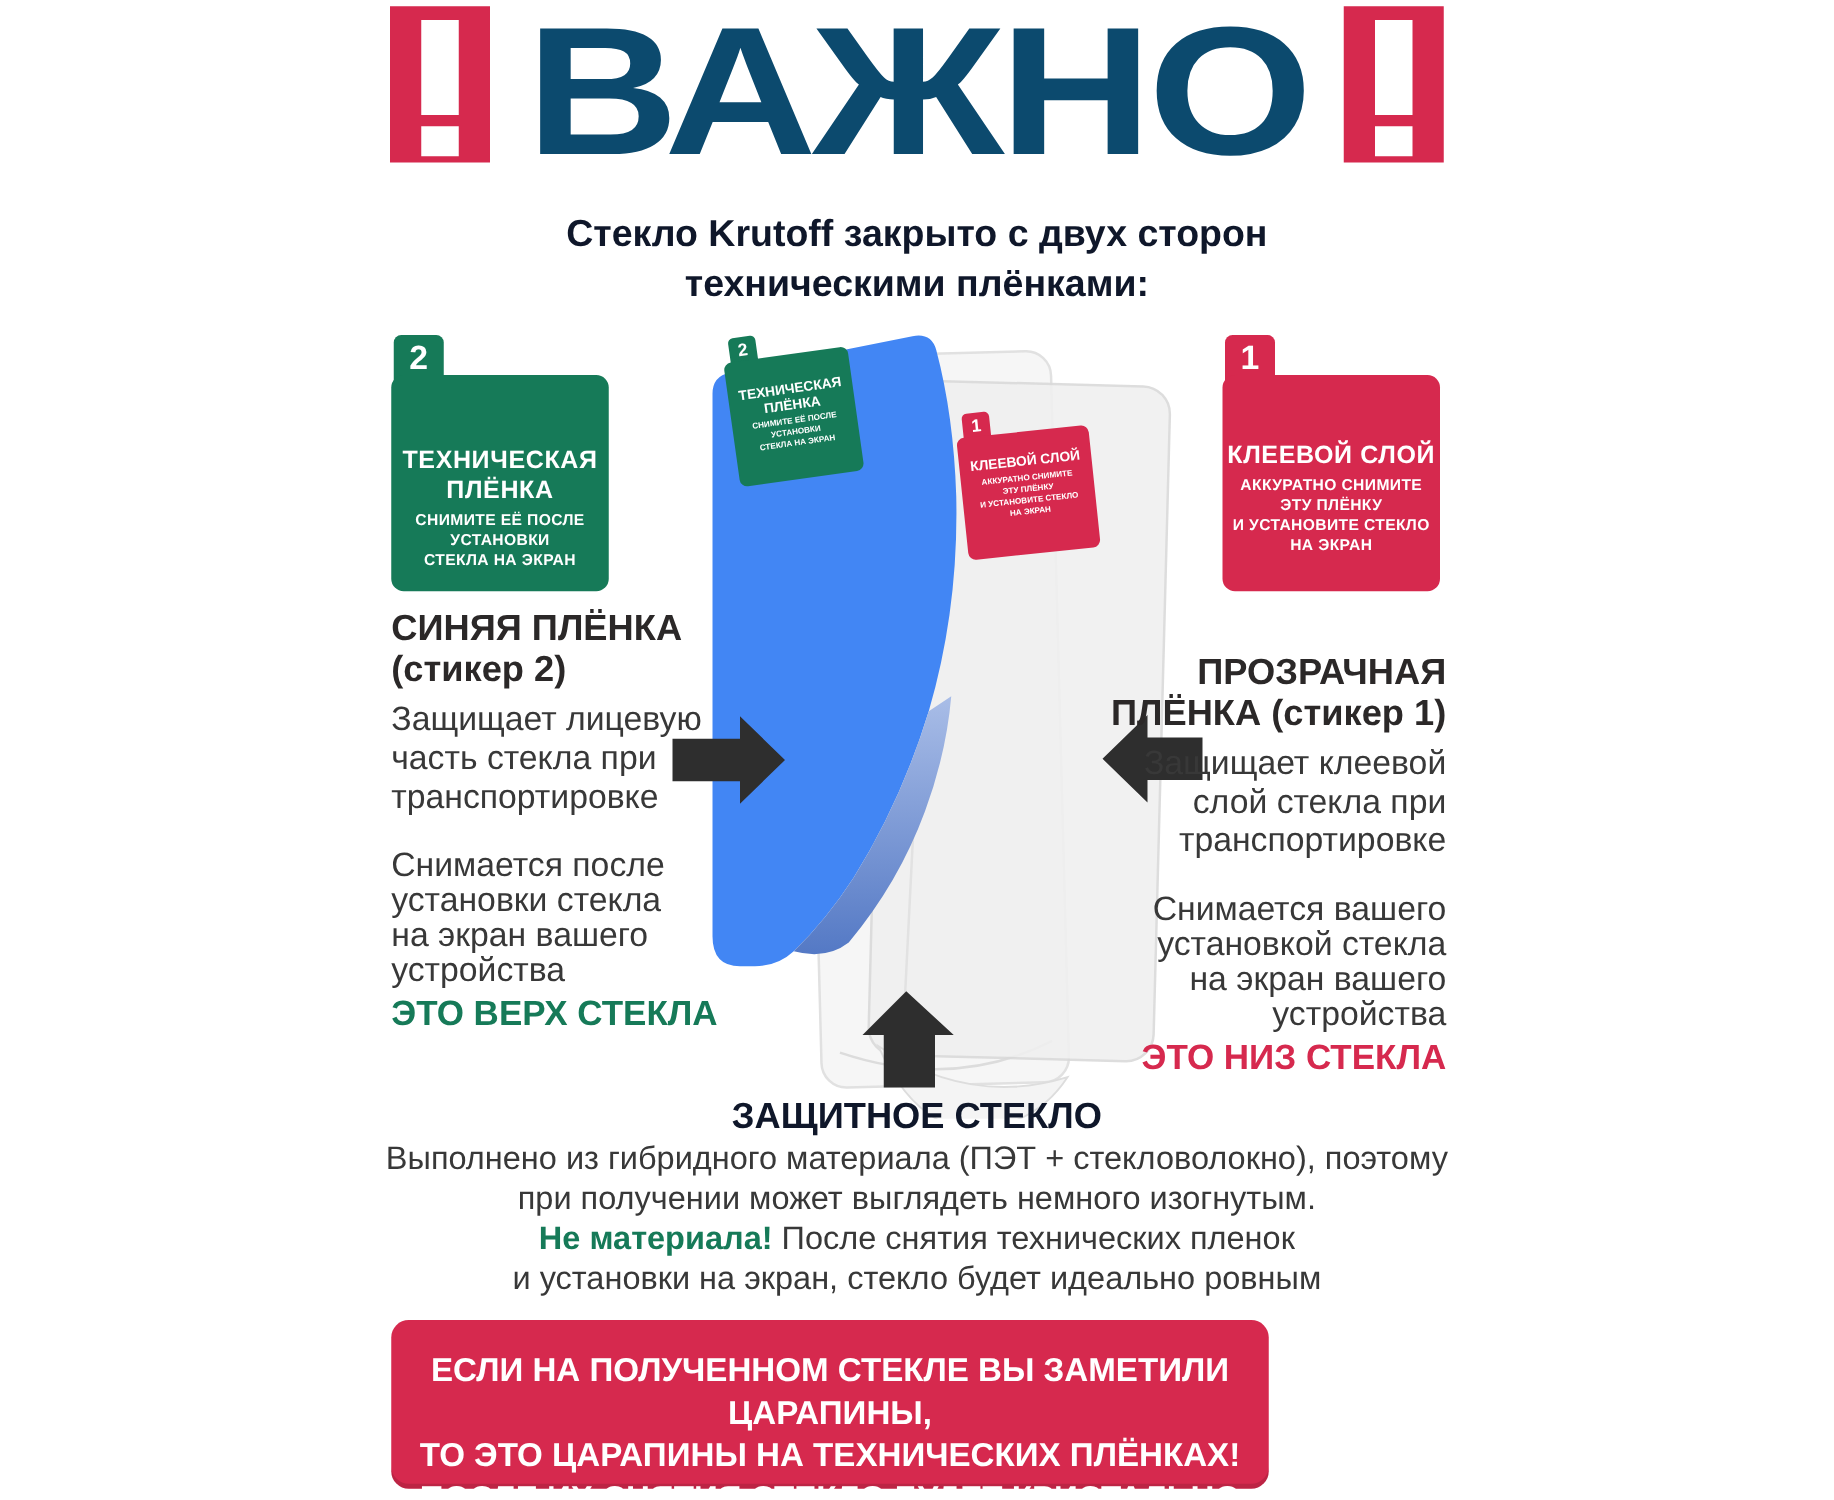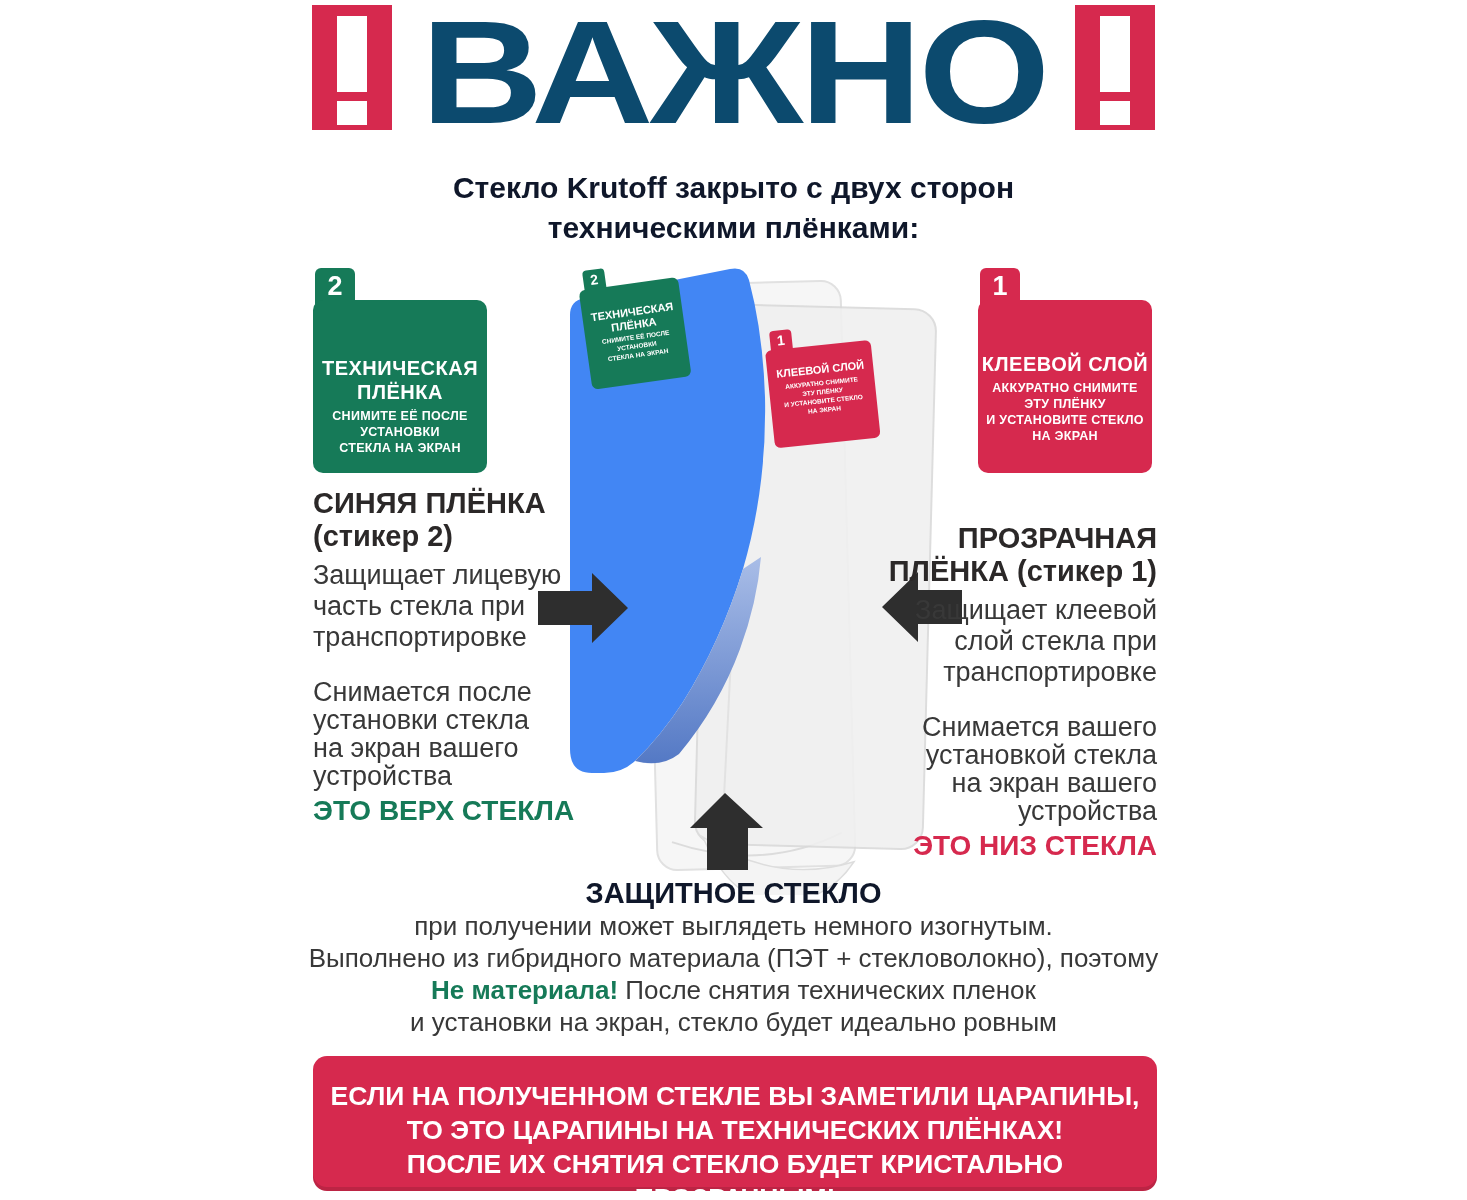--- a/index.html
+++ b/index.html
@@ -59,21 +59,21 @@
   .col.left  .hl { color:var(--green); }
   .col.right .hl { color:var(--crimson); }
 
   
   .glass-sec { position:absolute; left:0; top:876px; width:100%; text-align:center; color:#383838; }
   .glass-sec .g-title { font-size:29px; font-weight:bold; line-height:34px; color:#0f172a; }
   .glass-sec .g-line  { font-size:26px; line-height:32px; }
   .glass-sec .g-warn  { color:var(--green); font-weight:bold; }
 
   
-  .banner { position:absolute; left:313px; top:1056px; width:844px; height:135px;
+  .banner { position:absolute; left:313px; top:1056px; width:702px; height:135px;
     background:var(--crimson); border-radius:14px; text-align:center;
     color:#fff; font-weight:bold; font-size:26.5px; line-height:34px; padding-top:23px;
     box-shadow:inset 0 -4px 0 rgba(0,0,0,.12); }
 </style>
 </head>
 <body>
 
 <div class="canvas" style="--crimson:#d6294e; --green:#167a58;">
 
   <div class="excl-block" style="left:312px; top:5px;">
@@ -196,22 +196,22 @@
       <div>Снимается вашего</div>
       <div>установкой стекла</div>
       <div>на экран вашего</div>
       <div>устройства</div>
     </div>
     <div class="hl">ЭТО НИЗ СТЕКЛА</div>
   </div>
 
   <div class="glass-sec">
     <div class="g-title">ЗАЩИТНОЕ СТЕКЛО</div>
+    <div class="g-line">Выполнено из гибридного материала (ПЭТ + стекловолокно), поэтому</div>
     <div class="g-line">при получении может выглядеть немного изогнутым.</div>
-    <div class="g-line">Выполнено из гибридного материала (ПЭТ + стекловолокно), поэтому</div>
     <div class="g-line"><span class="g-warn">Не материала!</span><span> После снятия технических пленок</span></div>
     <div class="g-line">и установки на экран, стекло будет идеально ровным</div>
   </div>
 
   <div class="banner">
     <div>ЕСЛИ НА ПОЛУЧЕННОМ СТЕКЛЕ ВЫ ЗАМЕТИЛИ ЦАРАПИНЫ,</div>
     <div>ТО ЭТО ЦАРАПИНЫ НА ТЕХНИЧЕСКИХ ПЛЁНКАХ!</div>
     <div>ПОСЛЕ ИХ СНЯТИЯ СТЕКЛО БУДЕТ КРИСТАЛЬНО ПРОЗРАЧНЫМ!</div>
   </div>
 

